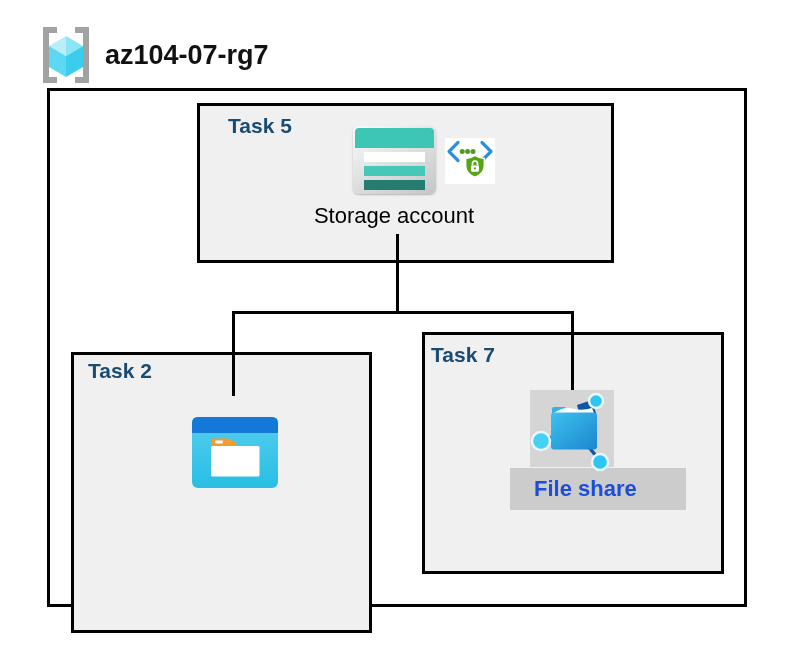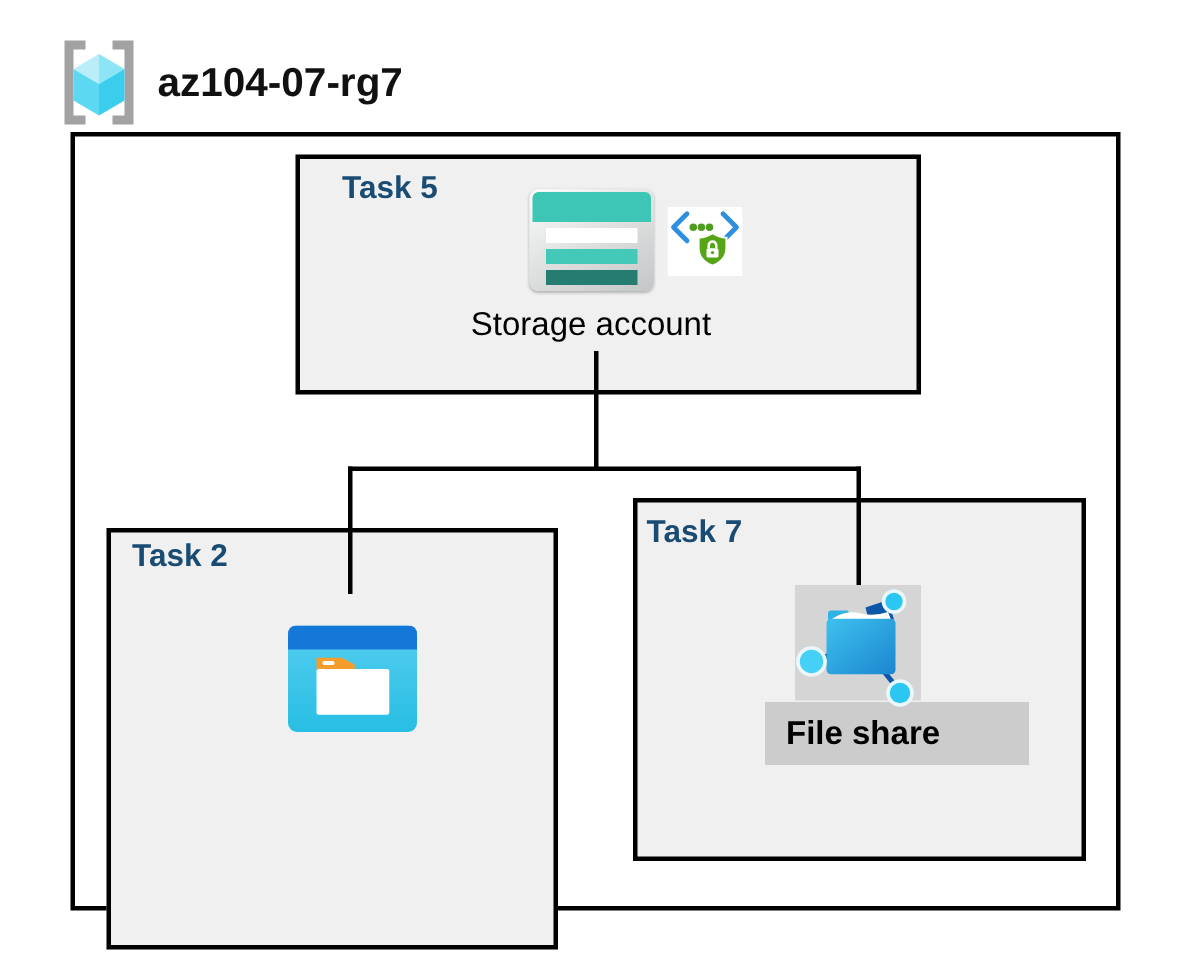--- a/index.html
+++ b/index.html
@@ -39,21 +39,21 @@
   .storage-bar.b3{top:54px;background:var(--teal-dark,#257d72);}
   .sas-icon{position:absolute;left:245px;top:32px;width:50px;height:46px;z-index:3;}
   .storage-label{left:54px;top:97px;width:280px;}
   
   .blob-icon{position:absolute;left:118px;top:62px;width:86px;height:71px;z-index:3;}
   .blob-label{left:12px;top:151px;width:300px;}
   
   .fs-square{position:absolute;left:105px;top:55px;width:84px;height:77px;background:var(--gray-square,#d5d5d5);z-index:3;}
   .fs-svg{position:absolute;left:0;top:0;width:84px;height:84px;overflow:visible;}
   .fs-band{position:absolute;left:85px;top:133px;width:176px;height:42px;background:var(--gray-band,#cccccc);z-index:2;}
-  .fs-label{position:static;line-height:42px;padding-left:14px;text-align:left;font-size:22px;font-weight:700;color:#000000;}
+  .fs-label{position:static;line-height:42px;padding-left:24px;text-align:left;font-size:22px;font-weight:700;color:#1d4ed8;}
 </style>
 </head>
 <body>
 
 <div class="page">
 
   <div class="rg-header">
     <svg class="rg-icon" viewBox="0 0 56 60">
       <path d="M19 5 H8 V55 H19" fill="none" stroke="#a2a2a2" stroke-width="6"></path>
       <path d="M37 5 H48 V55 H37" fill="none" stroke="#a2a2a2" stroke-width="6"></path>

